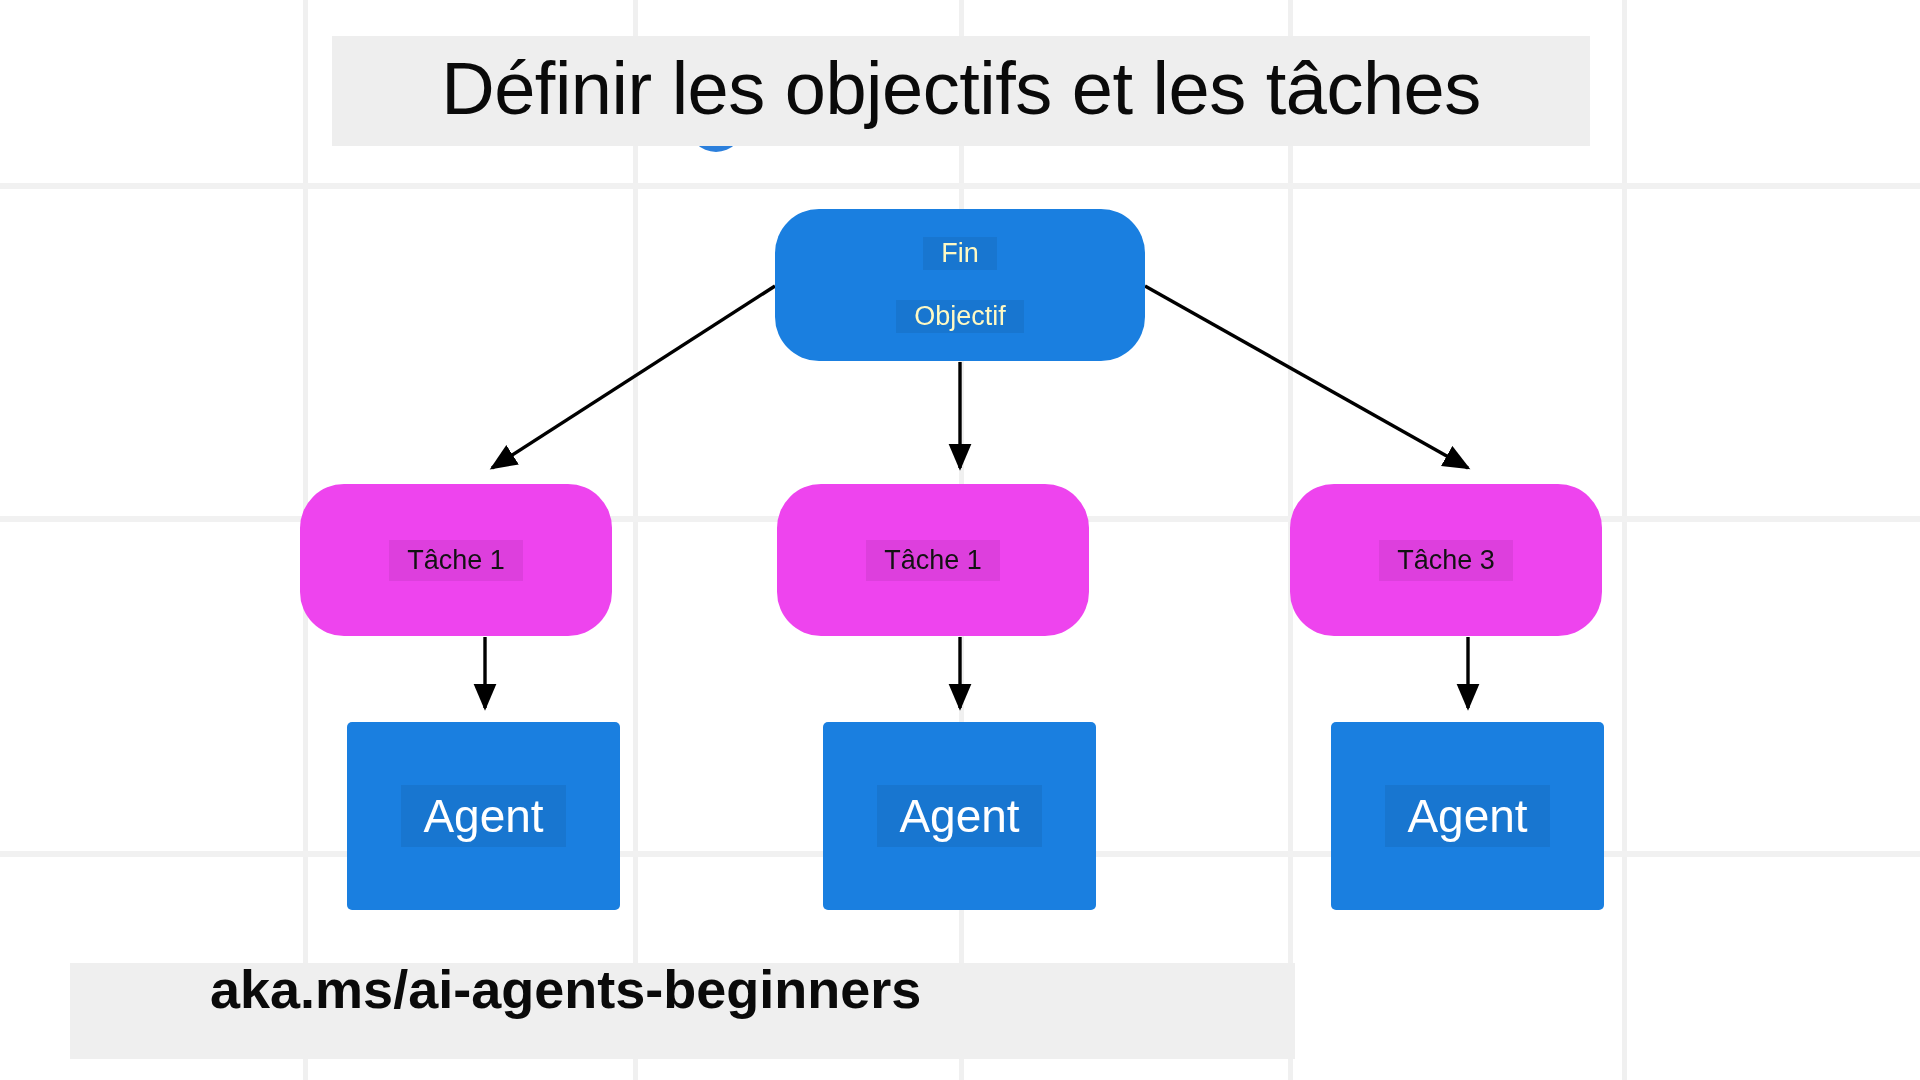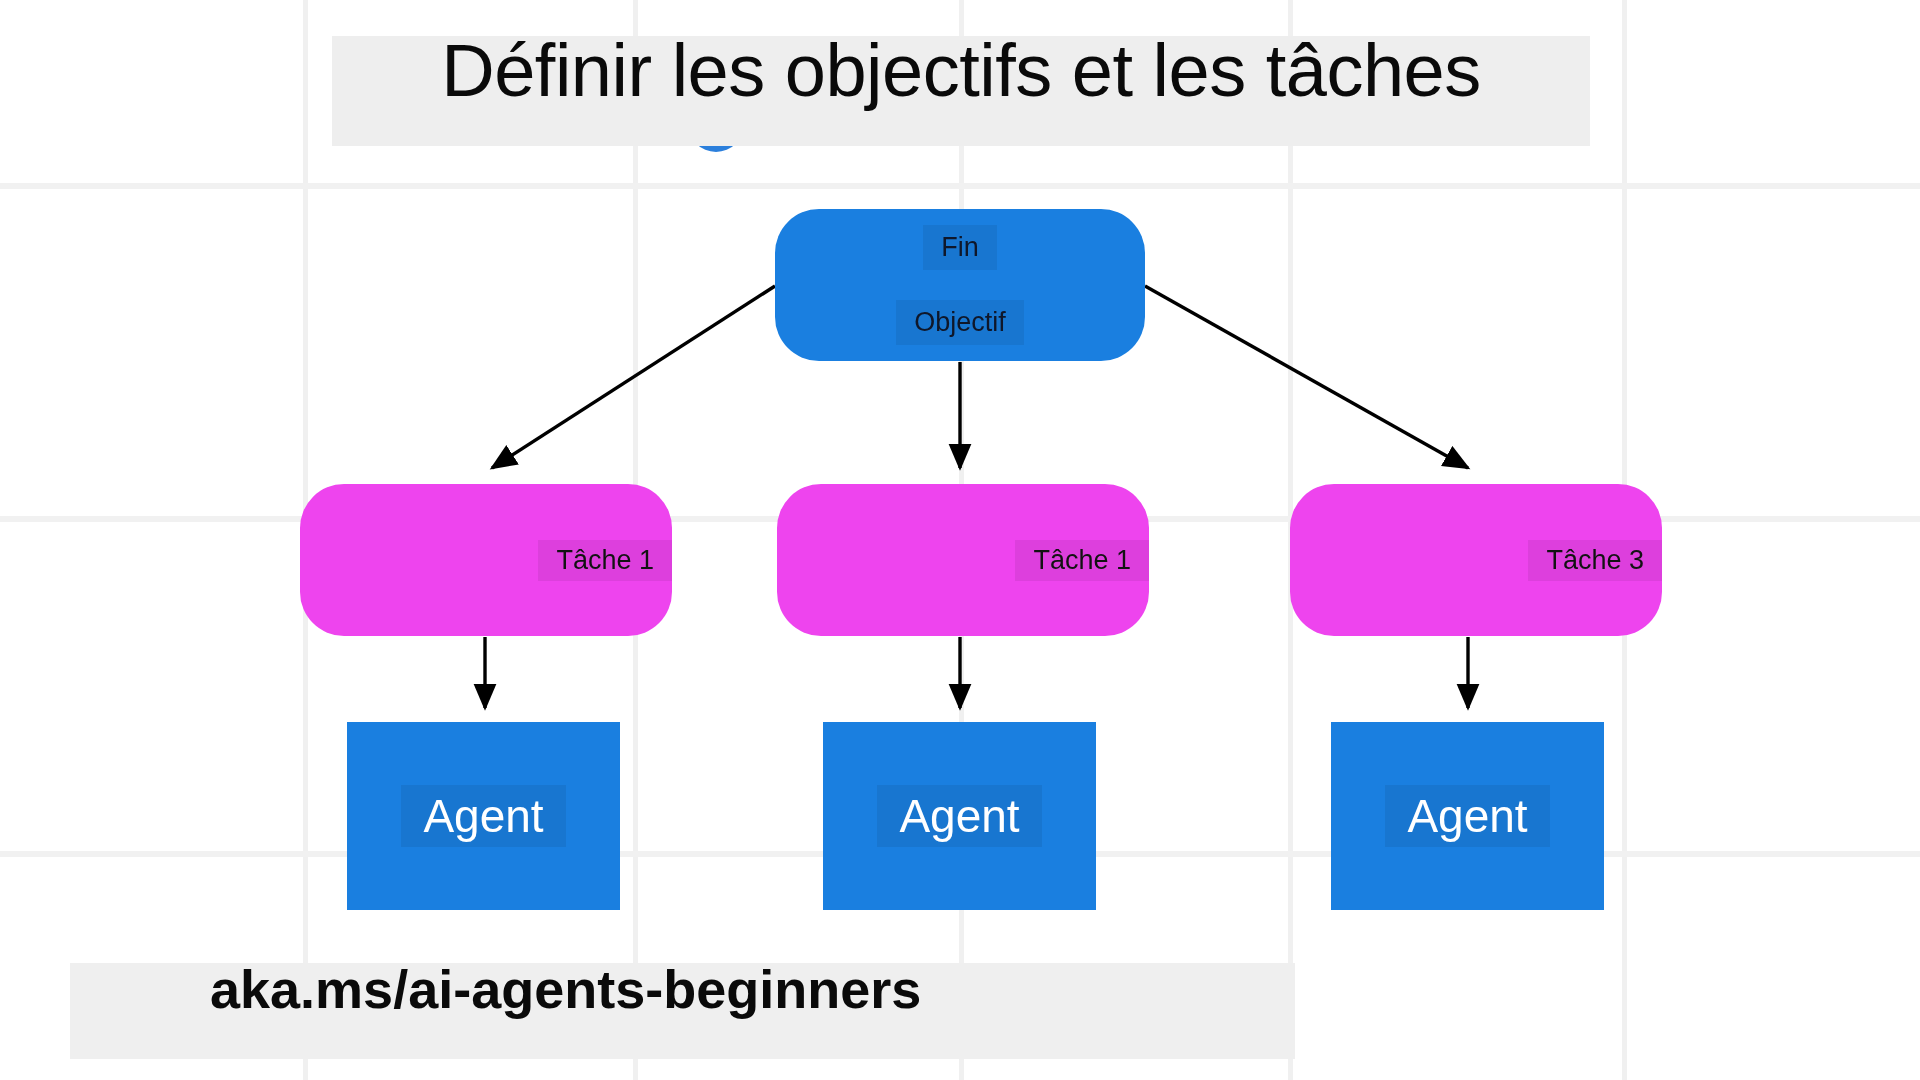--- a/index.html
+++ b/index.html
@@ -51,21 +51,21 @@
   
   .title-banner {
     position: absolute;
     left: 332px;
     top: 36px;
     width: 1258px;
     height: 110px;
     background: #eeeeee;
     z-index: 5;
     display: flex;
-    align-items: flex-start;
+    align-items: center;
     justify-content: center;
   }
   .title-text {
     font-size: 74px;
     font-weight: 400;
     color: #0a0a0a;
     letter-spacing: -0.5px;
     white-space: nowrap;
     line-height: 1;
     transform: translateY(-2px);
@@ -95,53 +95,52 @@
 
   .node-goal {
     left: 775px;
     top: 209px;
     width: 370px;
     height: 152px;
     background: #1a7fe0;
     border-radius: 44px;
   }
   .node-goal .lbl {
-    color: #0f172a;
+    color: #fef9c3;
     font-size: 27px;
     line-height: 1;
-    padding: 9px 18px;
+    padding: 3px 18px;
     background: rgba(0,0,0,0.07);
   }
   .node-goal .lbl-fin { margin-bottom: 30px; }
 
   .node-task {
     top: 484px;
-    width: 372px;
+    width: 312px;
     height: 152px;
     background: #ee44ee;
     border-radius: 44px;
-    align-items: flex-end;
   }
   .node-task .lbl {
     color: #121212;
     font-size: 27px;
     line-height: 1;
     padding: 7px 18px;
     background: rgba(0,0,0,0.07);
   }
   .task-1 { left: 300px; }
   .task-2 { left: 777px; }
   .task-3 { left: 1284px; margin-left: 6px; }
 
   .node-agent {
     top: 722px;
     width: 273px;
     height: 188px;
     background: #1a7fe0;
-    border-radius: 0;
+    border-radius: 5px;
   }
   .node-agent .lbl {
     color: #ffffff;
     font-size: 46px;
     line-height: 1;
     padding: 8px 22px;
     background: rgba(0,0,0,0.07);
   }
   .agent-1 { left: 347px; }
   .agent-2 { left: 823px; }

